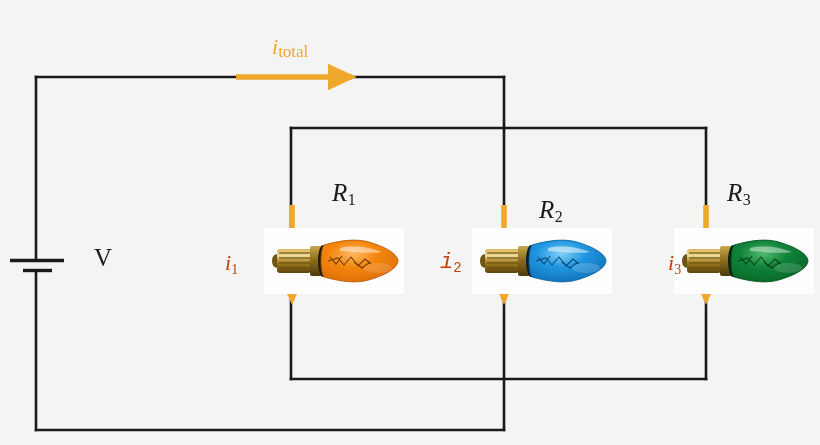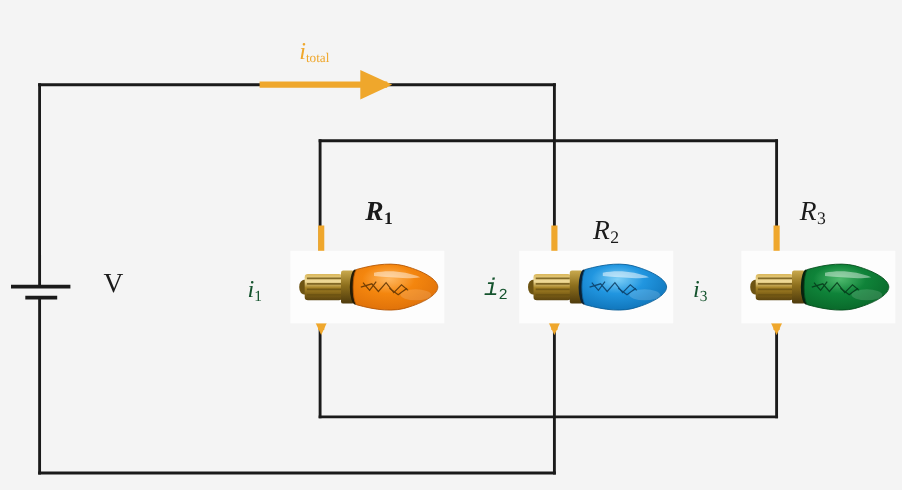--- a/index.html
+++ b/index.html
@@ -37,36 +37,36 @@
     font-style: italic;
     font-size: 25px;
   }
   .lbl-R sub {
     font-style: normal;
     font-size: 16px;
     vertical-align: -0.25em;
     padding-left: 0.5px;
   }
   .lbl-i {
-    color: #14532d;
+    color: #c2410c;
     font-style: italic;
     font-size: 22px;
   }
   .lbl-i sub {
     font-style: normal;
     font-size: 14px;
     vertical-align: -0.25em;
   }
   .lbl-itotal {
     color: #efa72c;
     font-size: 22px;
   }
   .lbl-itotal .ital { font-style: italic; }
   .lbl-itotal .sub {
-    font-size: 12px;
+    font-size: 17px;
     vertical-align: -0.18em;
   }
   .lbl-V {
     color: #1a1a1a;
     font-size: 25px;
   }
   .bulb {
     position: absolute;
     width: 152px;
     height: 74px;
@@ -246,25 +246,25 @@
       </g>
       <path d="M82 24 C 96 21, 112 23, 124 28 C 112 30, 96 28, 82 27 Z" fill="#ffffff" opacity="0.42"></path>
       <ellipse cx="120" cy="44" rx="14" ry="5" fill="#ffffff" opacity="0.14"></ellipse>
     </svg>
   </div>
 
   <div class="label lbl-itotal" style="left:272px; top:36px;"><span class="ital">i</span><span class="sub">total</span></div>
 
   <div class="label lbl-V" style="left:94px; top:245px;">V</div>
 
-  <div class="label lbl-R" style="left:332px; top:180px;font-weight:bold;"><span>R</span><sub>1</sub></div>
+  <div class="label lbl-R" style="left:332px; top:180px;"><span>R</span><sub>1</sub></div>
 
   <div class="label lbl-R" style="left:539px; top:197px;"><span>R</span><sub>2</sub></div>
 
   <div class="label lbl-R" style="left:727px; top:180px;"><span>R</span><sub>3</sub></div>
 
   <div class="label lbl-i" style="left:225px; top:252px;"><span>i</span><sub>1</sub></div>
 
   <div class="label lbl-i" style="left:440px; top:252px;font-family:Liberation Mono, monospace;"><span>i</span><sub>2</sub></div>
 
-  <div class="label lbl-i" style="left:630px; top:252px;"><span>i</span><sub>3</sub></div>
+  <div class="label lbl-i" style="left:668px; top:252px;"><span>i</span><sub>3</sub></div>
 
 </div>
 
 </body></html>

